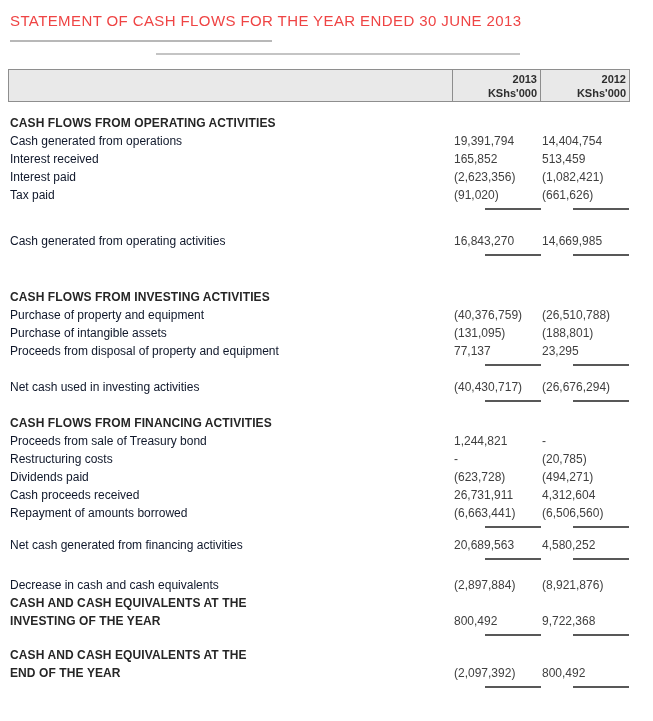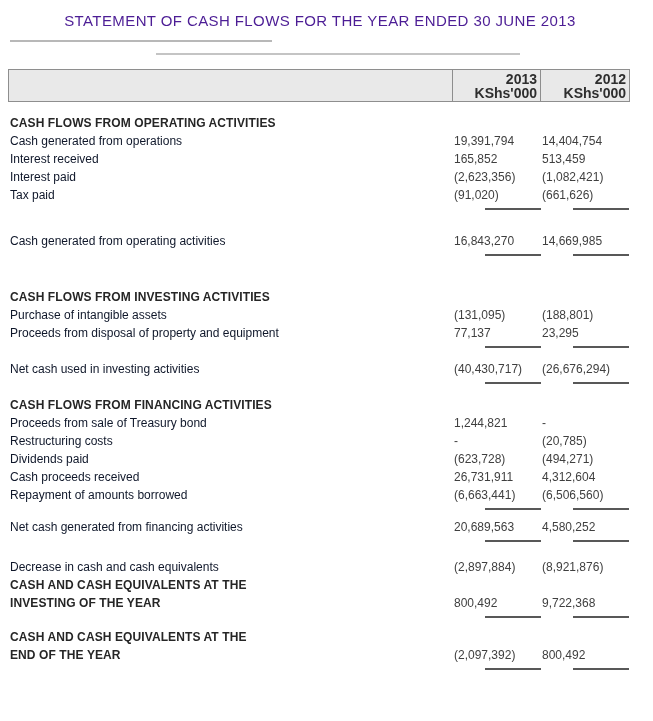--- a/index.html
+++ b/index.html
@@ -16,23 +16,22 @@
     position: absolute;
     left: 8px;
     top: 8px;
     width: 622px;
   }
   .title {
     margin: 4px 0 8px 2px;
     font-size: 15px;
     font-weight: 400;
     letter-spacing: 0.4px;
-    color: #4c1d95;
+    color: #ef4444;
     white-space: nowrap;
-    text-align: center;
   }
   .rule1 {
     margin: 11px 0 0 2px;
     width: 262px;
     height: 2px;
     background: #b8b8b8;
   }
   .rule2 {
     margin: 11px 0 0 148px;
     width: 364px;
@@ -48,21 +47,21 @@
     border: 1px solid #8e8e8e;
   }
   .ht-spacer {
     flex: 1;
     border-right: 1px solid #8e8e8e;
   }
   .ht-col {
     width: 88px;
     text-align: right;
     padding: 2px 3px 0 0;
-    font-size: 14px;
+    font-size: 11px;
     line-height: 14px;
     font-weight: 700;
     color: #2e2e2e;
   }
   .ht-col.first { border-right: 1px solid #8e8e8e; }
   
   .rows { width: 622px; }
   .row { display: flex; height: 18px; line-height: 18px; font-size: 12px; }
   .row .label { flex: 1; color: #0f172a; padding-left: 2px; white-space: nowrap; }
   .row .val { width: 88px; text-align: left; padding-right: 2px; color: #3f3f3f; white-space: nowrap; }
@@ -156,20 +155,25 @@
             <div class="vrule"></div>
           </div>
         </div>
         <div class="gap" style="height: 28px;"></div>
         <div class="row section">
           <div class="label">CASH FLOWS FROM INVESTING ACTIVITIES</div>
           <div class="val"></div>
           <div class="val"></div>
         </div>
         <div class="row item">
+          <div class="label">Purchase of property and equipment</div>
+          <div class="val">(40,376,759)</div>
+          <div class="val">(26,510,788)</div>
+        </div>
+        <div class="row item">
           <div class="label">Purchase of intangible assets</div>
           <div class="val">(131,095)</div>
           <div class="val">(188,801)</div>
         </div>
         <div class="row item">
           <div class="label">Proceeds from disposal of property and equipment</div>
           <div class="val">77,137</div>
           <div class="val">23,295</div>
         </div>
         <div class="rulerow">

